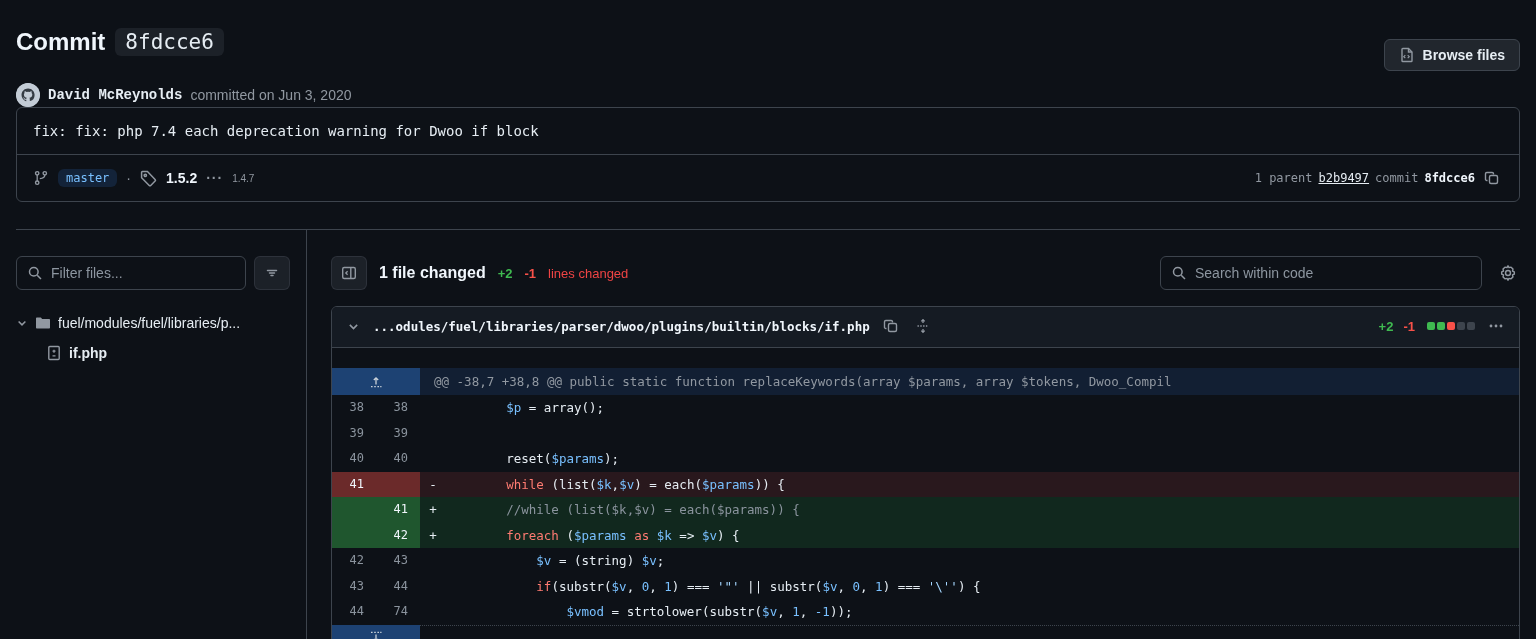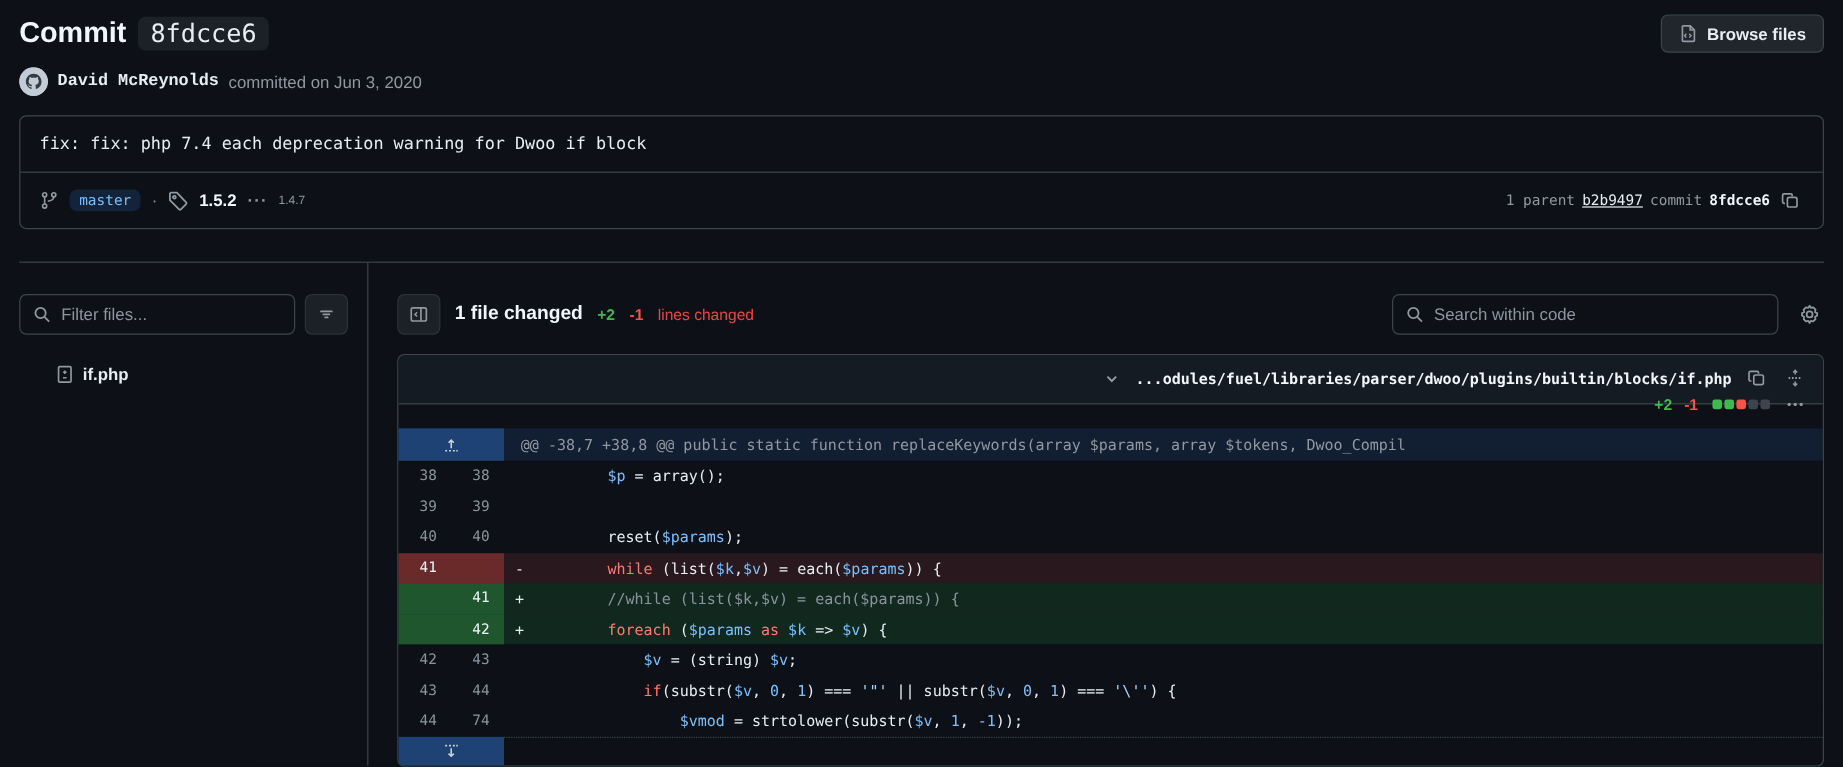--- a/index.html
+++ b/index.html
@@ -16,35 +16,35 @@
   .title-left { display:flex; align-items:center; gap:10px; }
   .page-title { font-size:24px; font-weight:600; color:#f0f6fc; }
   .hash-chip {
     font-family:"DejaVu Sans Mono", monospace; font-size:21px; color:#e6edf3;
     background:#1c2128; border-radius:6px; padding:2px 10px;
   }
   .btn {
     display:inline-flex; align-items:center; gap:8px;
     background:#21262d; border:1px solid #3d444d; border-radius:6px;
     color:#e6edf3; font-size:14px; font-weight:600;
-    padding:5px 14px; height:32px; cursor:pointer;
+    padding:5px 14px; height:32px; cursor:pointer;margin-top:27px;
   }
   .btn svg { color:#9198a1; }
 
   .author-row { display:flex; align-items:center; gap:8px; margin-top:12px; }
   .avatar {
     width:24px; height:24px; border-radius:50%;
     background:#bac4cf; display:inline-flex; align-items:center; justify-content:center;
     overflow:hidden;
   }
   .author-name { font-weight:700; color:#e6edf3;font-family:Liberation Mono, monospace; }
   .muted { color:#9198a1;text-align:center; }
 
   .commit-box {
-    margin-top:16px; border:1px solid #3d444d; border-radius:6px;
+    margin-top:0; border:1px solid #3d444d; border-radius:6px;
     background:#0d1117;
   }
   .commit-message {
     padding:15px 16px; font-family:"DejaVu Sans Mono", monospace;
     font-size:14px; color:#e6edf3; border-bottom:1px solid #3d444d;
   }
   .commit-meta {
     display:flex; align-items:center; justify-content:space-between;
     padding:9px 16px; min-height:46px;
   }
@@ -98,22 +98,22 @@
   .files-changed { font-size:16px; font-weight:700; color:#f0f6fc; }
   .add-count { color:#3fb950; font-weight:700; font-size:13px; }
   .del-count { color:#f85149; font-weight:700; font-size:13px; }
   .lines-changed { color:#ef4444; font-size:13px;text-align:center; }
   .toolbar-right { display:flex; align-items:center; gap:14px; }
   .search-code { width:322px; }
 
   
   .diff-panel { margin-top:16px; border:1px solid #3d444d; border-radius:6px; overflow:hidden; background:#0d1117; }
   .diff-header {
-    display:flex; align-items:flex-end; justify-content:space-between;
-    background:#151b23; padding:8px 12px; border-bottom:1px solid #3d444d; height:41px;flex-direction:column;
+    display:flex; align-items:flex-start; justify-content:space-between;
+    background:#151b23; padding:8px 12px; border-bottom:1px solid #3d444d; height:41px;
   }
   .diff-header-left { display:flex; align-items:center; gap:10px; }
   .file-path { font-family:"DejaVu Sans Mono", monospace; font-size:12.5px; font-weight:700; color:#f0f6fc; }
   .diff-header-right { display:flex; align-items:center; gap:10px; }
   .diffstat { display:flex; align-items:center; gap:2px; margin-left:2px; }
   .sq { width:8px; height:8px; border-radius:2px; display:inline-block; }
   .sq-add { background:#3fb950; }
   .sq-del { background:#f85149; }
   .sq-neutral { background:#3d444d; }
 
@@ -243,20 +243,33 @@
       <button class="square-btn">
         <span>
           <svg width="16" height="16" viewBox="0 0 16 16" stroke="currentColor" stroke-width="1.5" fill="none" stroke-linecap="round">
             <path d="M3.5 5.5h9M5.5 8h5M7 10.5h2"></path>
           </svg>
         </span>
       </button>
     </div>
 
     <div class="tree">
+      <div class="tree-row">
+        <span class="caret">
+          <svg width="12" height="12" viewBox="0 0 16 16" fill="none" stroke="currentColor" stroke-width="2">
+            <path d="M3.5 6 8 10.5 12.5 6"></path>
+          </svg>
+        </span>
+        <span class="folder-glyph">
+          <svg width="16" height="16" viewBox="0 0 16 16" fill="currentColor">
+            <path d="M1.75 2.5h3.6c.3 0 .58.13.77.35l1 1.15h7.13c.41 0 .75.34.75.75v8c0 .41-.34.75-.75.75H1.75A.75.75 0 0 1 1 12.75v-9.5c0-.41.34-.75.75-.75z"></path>
+          </svg>
+        </span>
+        <span class="tree-folder-label">fuel/modules/fuel/libraries/p...</span>
+      </div>
       <div class="tree-row tree-file">
         <span class="folder-glyph">
           <svg width="16" height="16" viewBox="0 0 16 16" fill="none" stroke="currentColor" stroke-width="1.4">
             <rect x="2.8" y="1.5" width="10.4" height="13" rx="1"></rect>
             <path d="M8 4.7v3M6.5 6.2h3M6.5 10.8h3" stroke-width="1.3"></path>
           </svg>
         </span>
         <span>if.php</span>
       </div>
     </div>

